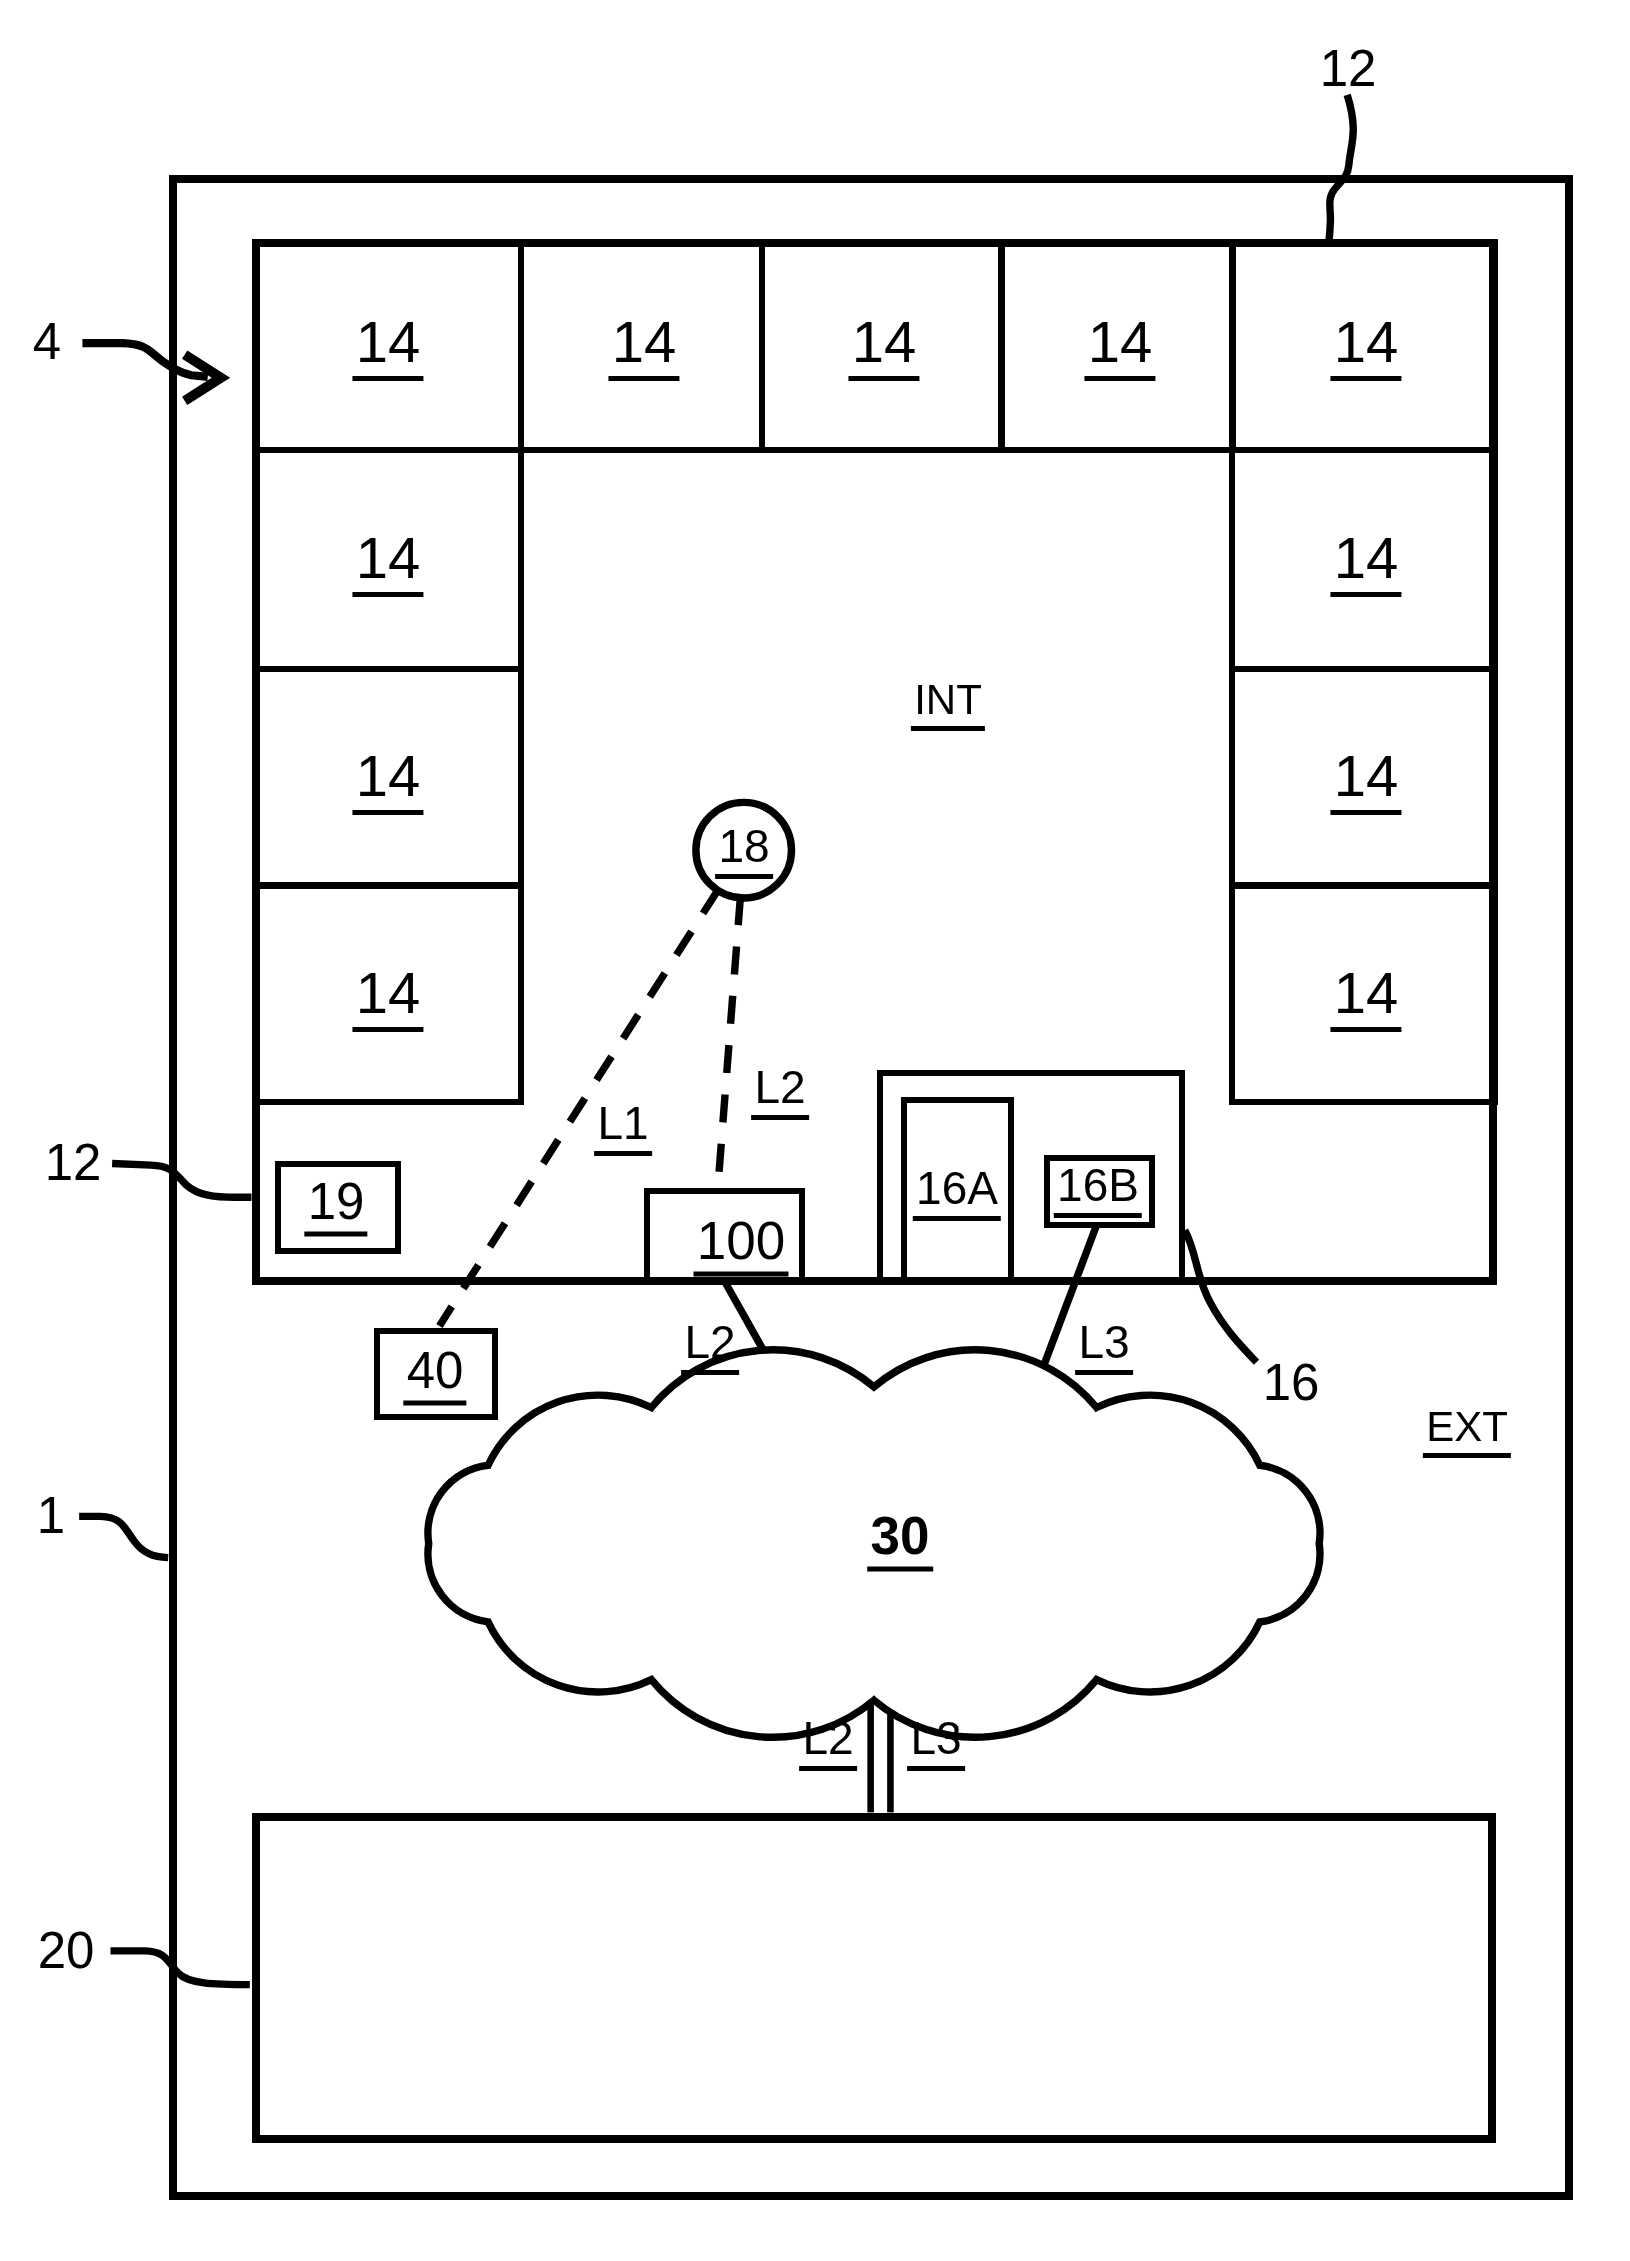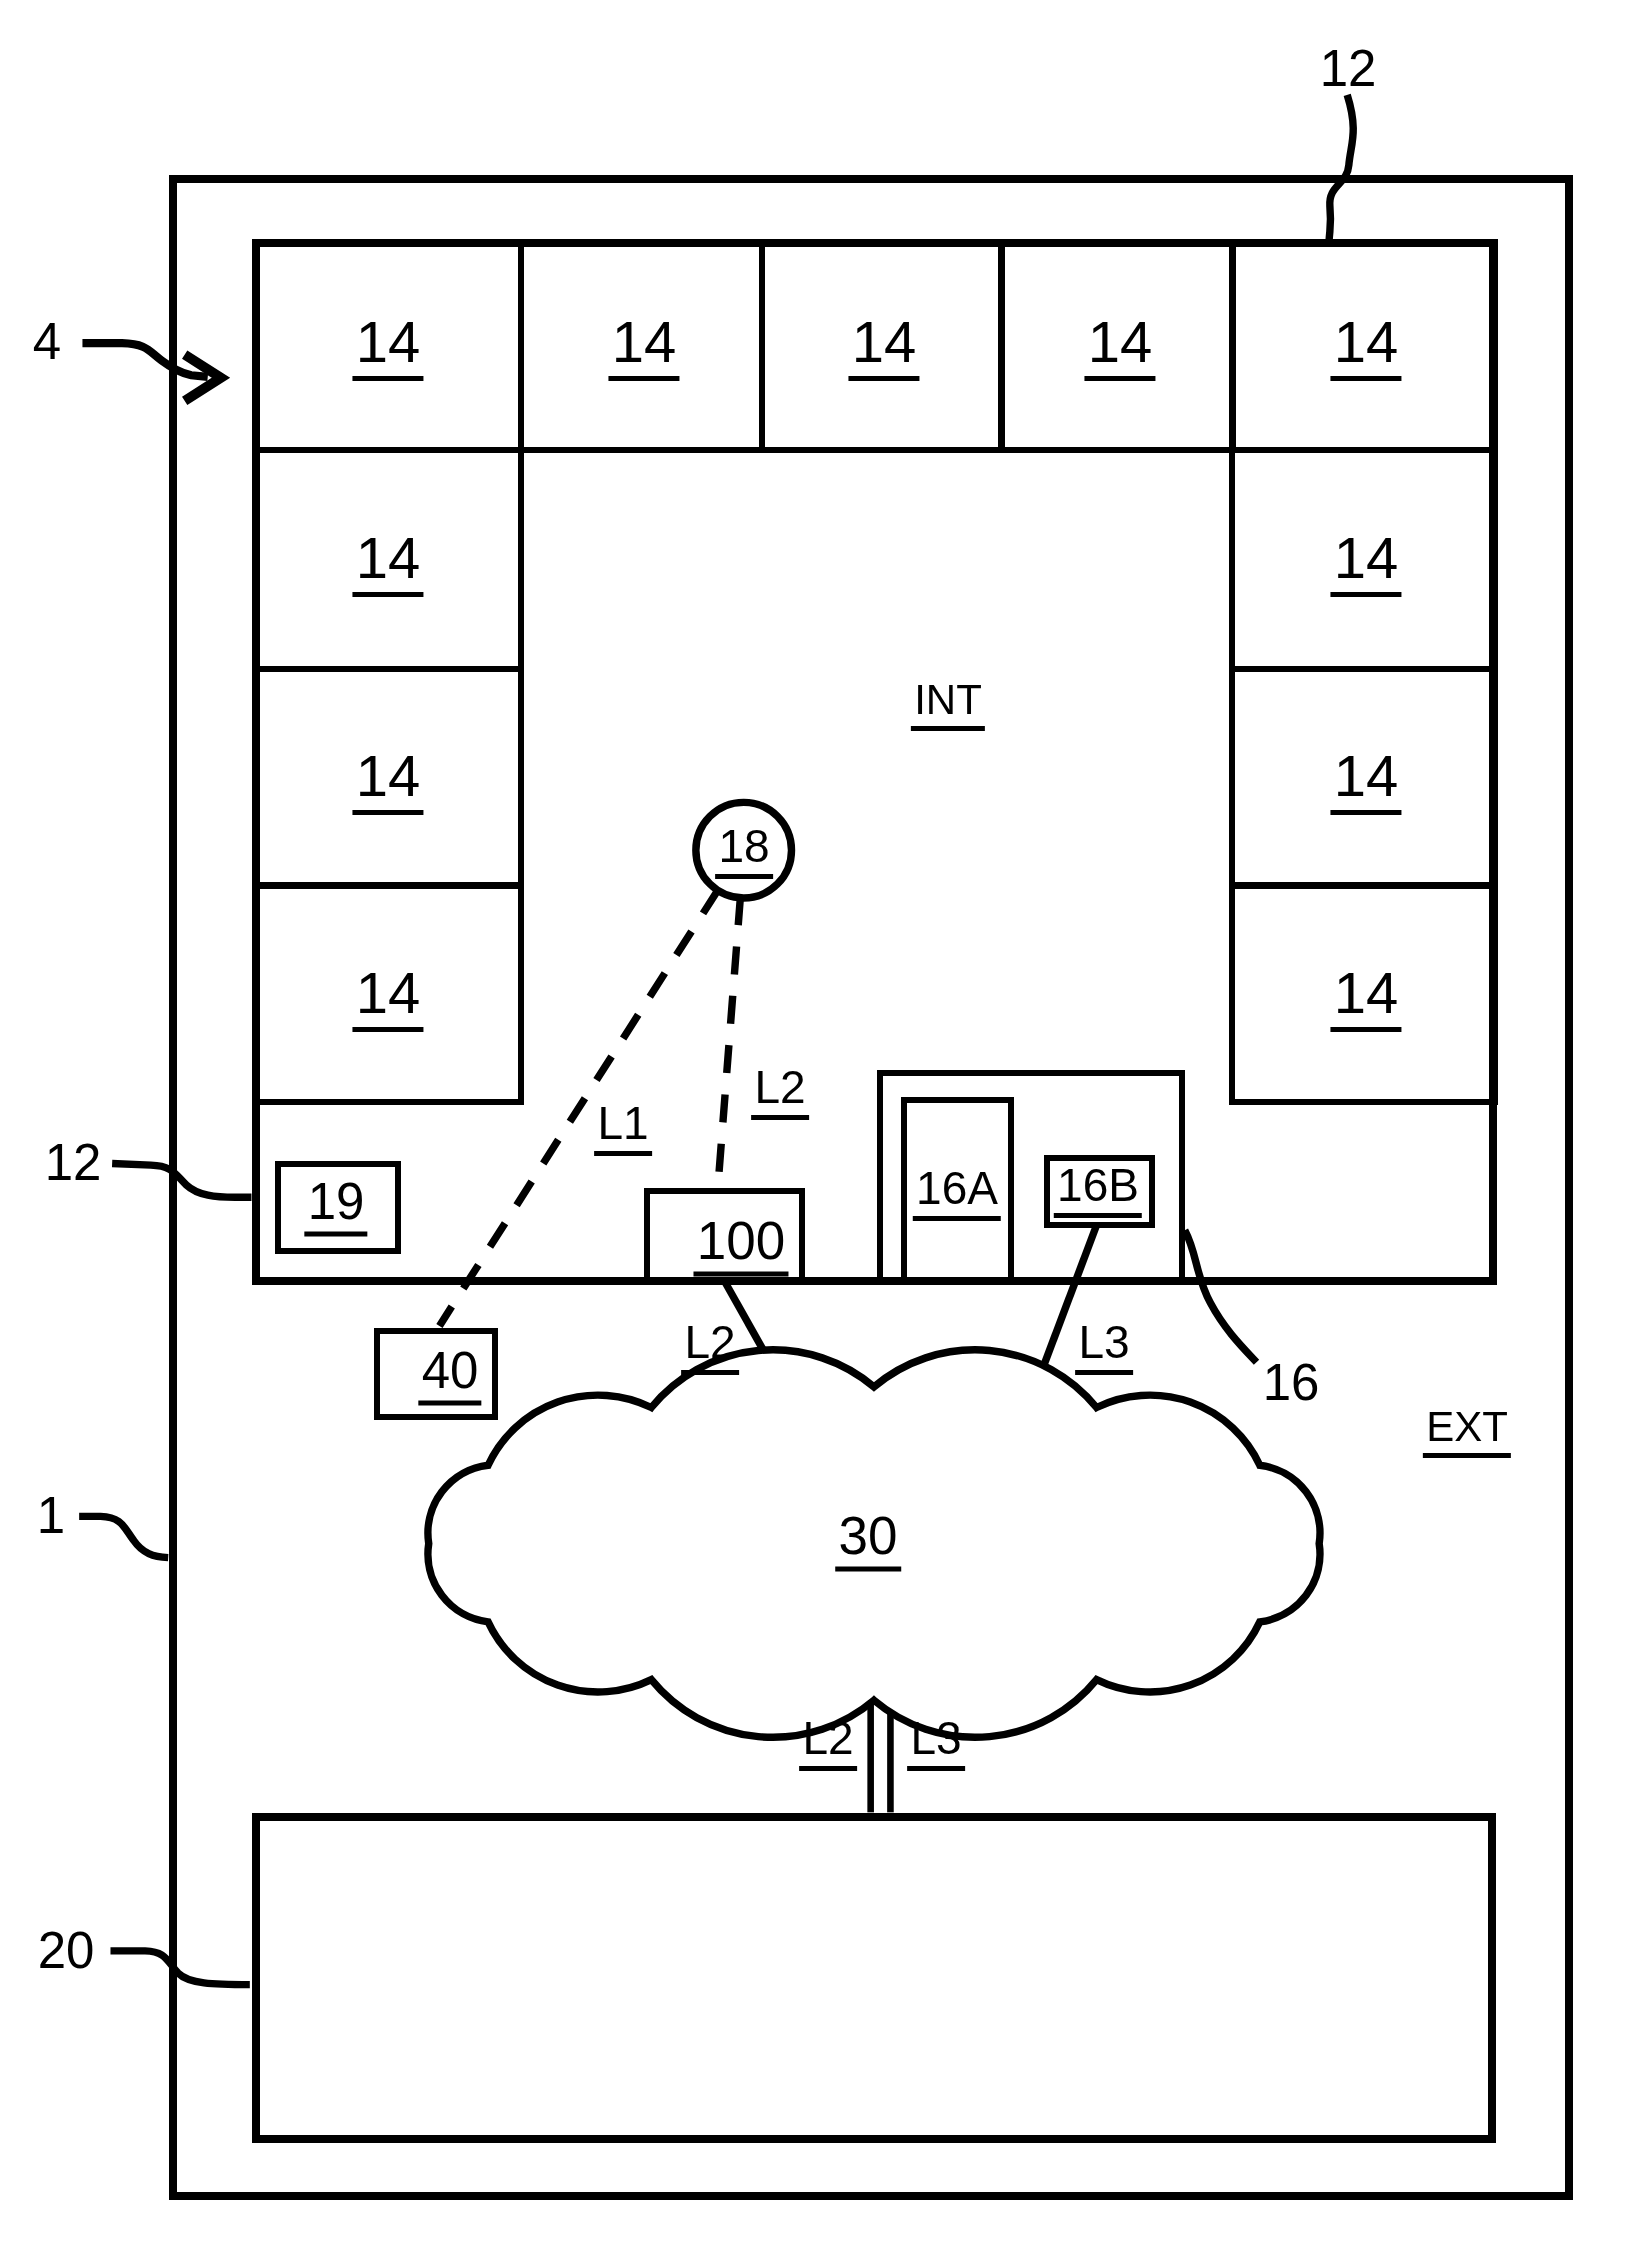--- a/index.html
+++ b/index.html
@@ -91,22 +91,22 @@
 
   <div class="lbl f-mod" style="left:1366px;top:563px;"><span class="u">14</span></div>
   <div class="lbl f-mod" style="left:1366px;top:781px;"><span class="u">14</span></div>
   <div class="lbl f-mod" style="left:1366px;top:998px;"><span class="u">14</span></div>
 
   <div class="lbl f-small" style="left:744px;top:851px;"><span class="u">18</span></div>
   <div class="lbl f-node" style="left:336px;top:1206px;"><span class="u">19</span></div>
   <div class="lbl f-ctrl" style="left:722px;top:1245px;"><span class="u">100</span></div>
   <div class="lbl f-small" style="left:957px;top:1193px;"><span class="u">16A</span></div>
   <div class="lbl f-small" style="left:1098px;top:1190px;"><span class="u">16B</span></div>
-  <div class="lbl f-node" style="left:435px;top:1375px;margin-left:15px;"><span class="u">40</span></div>
-  <div class="lbl f-ctrl" style="left:849px;top:1540px;"><span class="u">30</span></div>
+  <div class="lbl f-node" style="left:435px;top:1375px;"><span class="u">40</span></div>
+  <div class="lbl f-ctrl" style="left:881px;top:1540px;font-weight:bold;"><span class="u">30</span></div>
 
   <div class="lbl f-small" style="left:623px;top:1128px;"><span class="u">L1</span></div>
   <div class="lbl f-small" style="left:780px;top:1092px;"><span class="u">L2</span></div>
   <div class="lbl f-small" style="left:710px;top:1347px;"><span class="u">L2</span></div>
   <div class="lbl f-small" style="left:1104px;top:1347px;"><span class="u">L3</span></div>
   <div class="lbl f-small" style="left:828px;top:1743px;"><span class="u">L2</span></div>
   <div class="lbl f-small" style="left:936px;top:1743px;"><span class="u">L3</span></div>
 
   <div class="lbl f-ref" style="left:47px;top:341px;"><span>4</span></div>
   <div class="lbl f-ref" style="left:1348px;top:68px;"><span>12</span></div>

